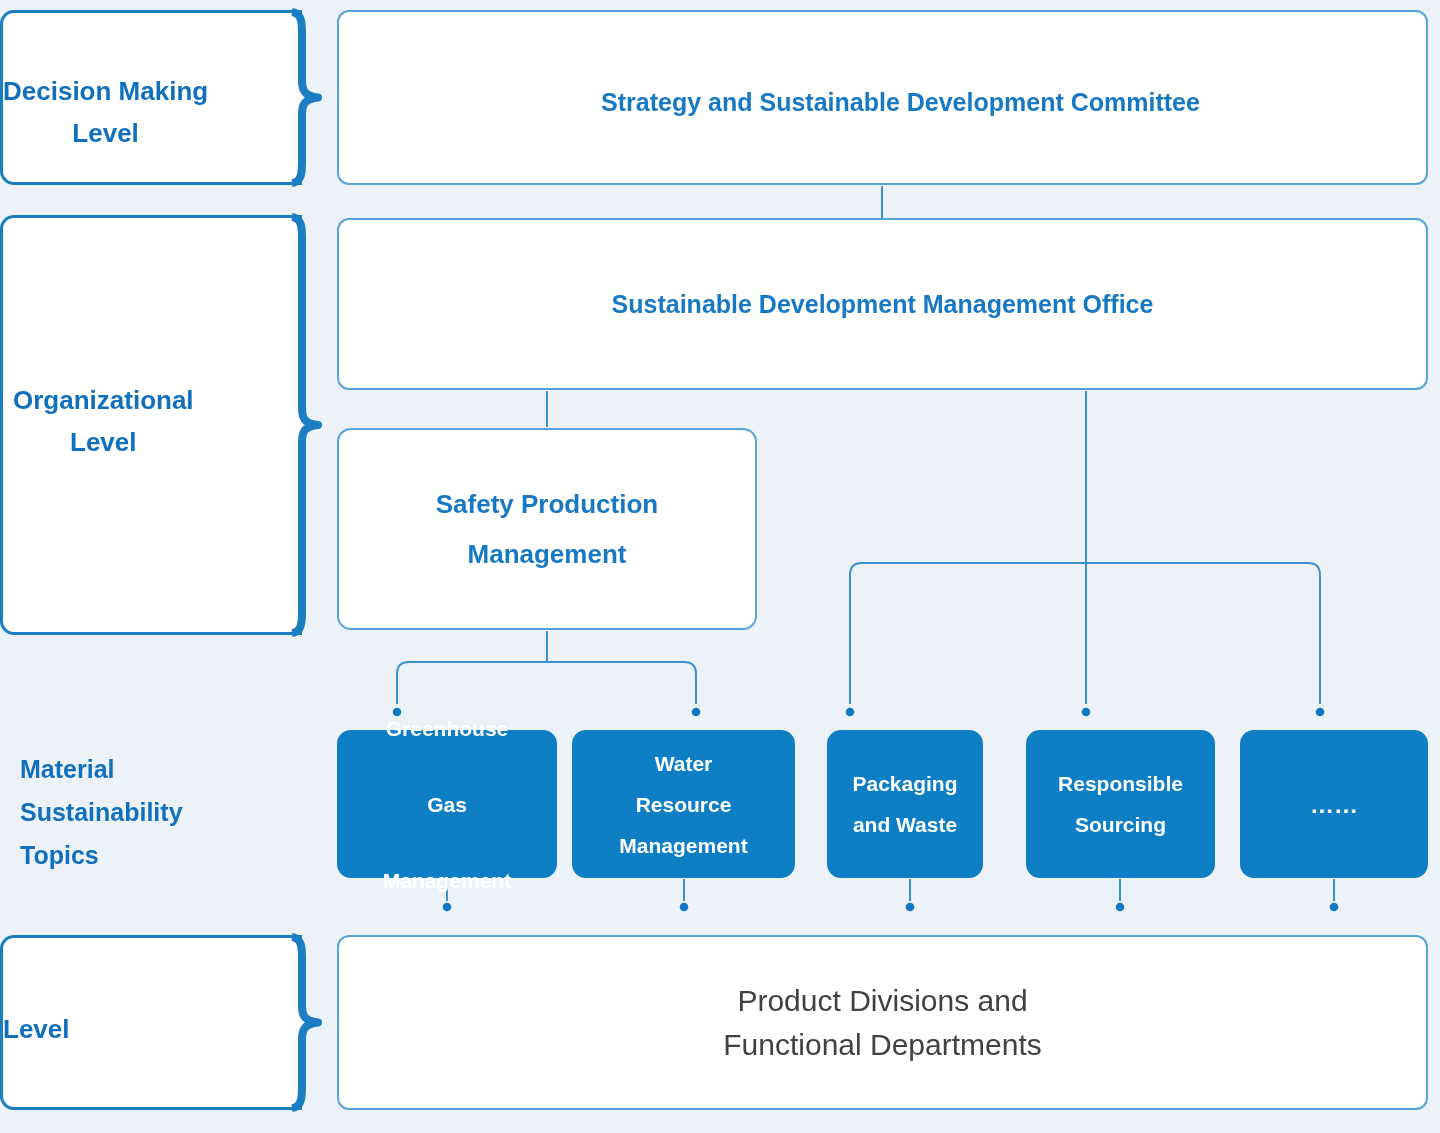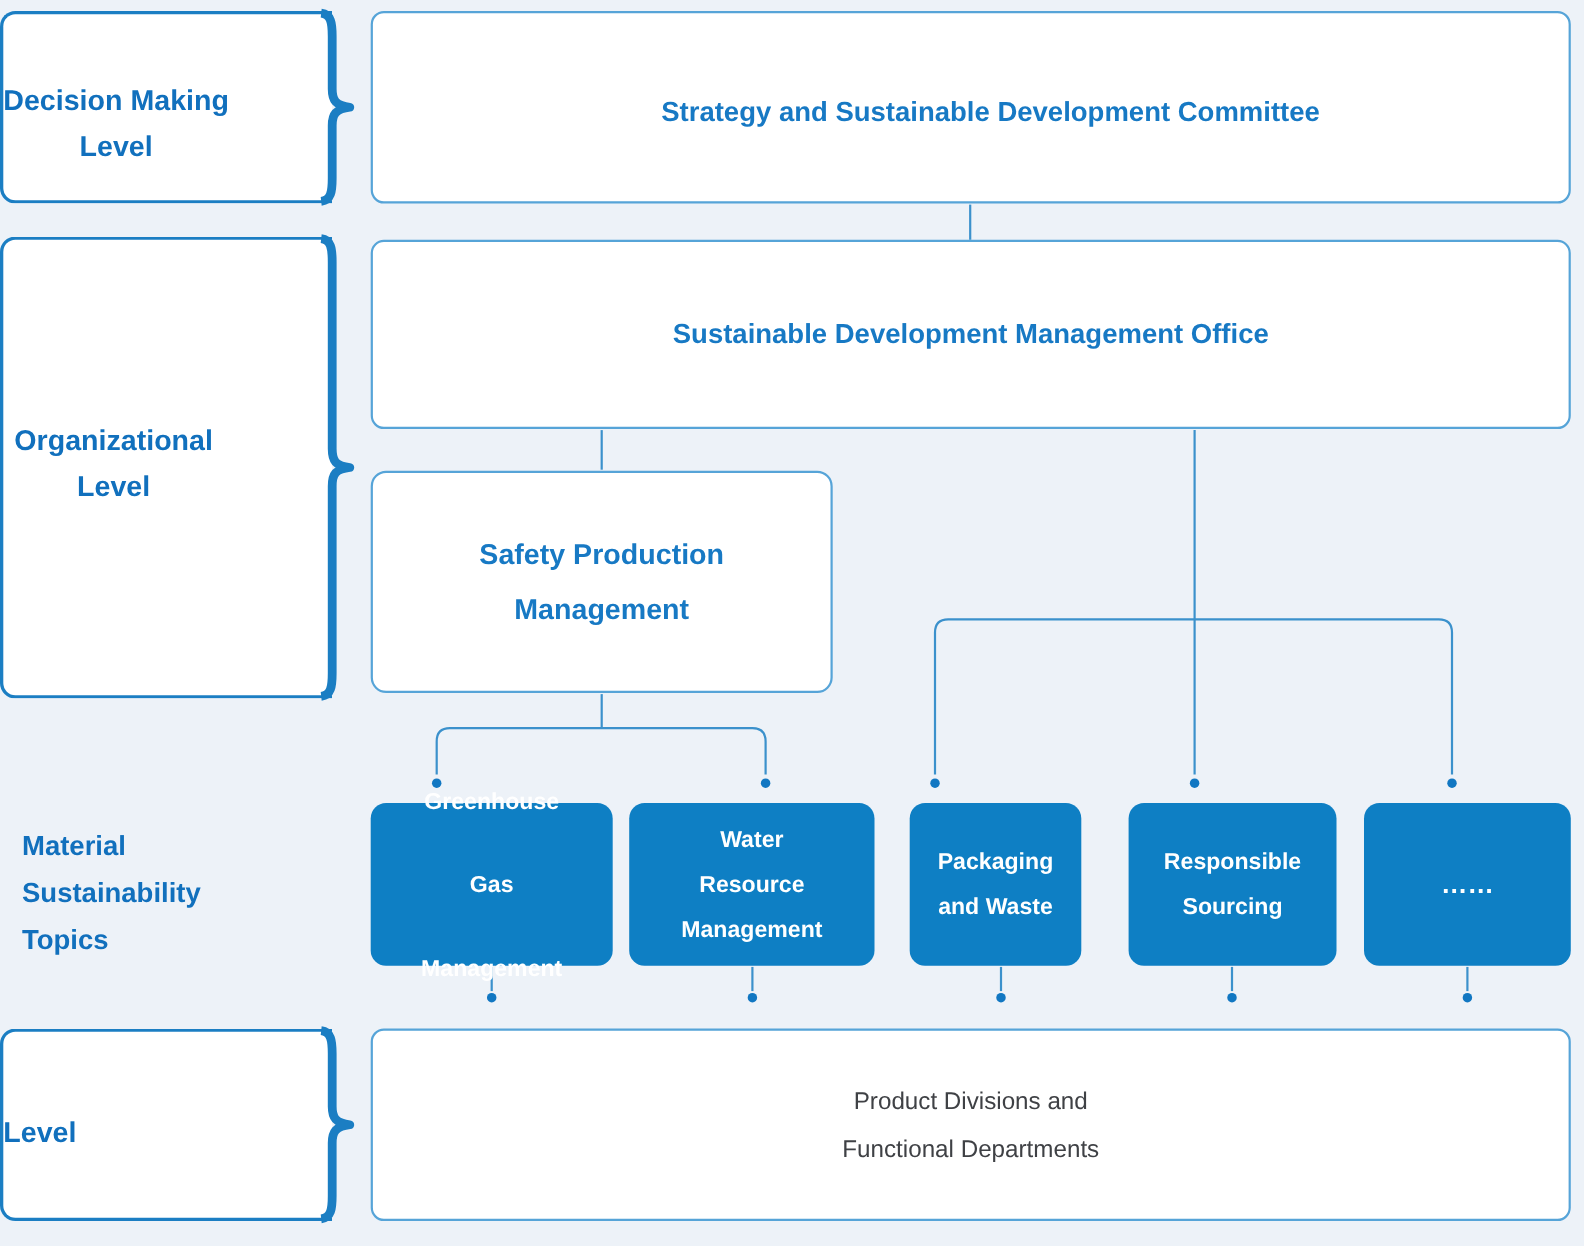--- a/index.html
+++ b/index.html
@@ -134,18 +134,18 @@
     <div>and Waste</div>
   </div>
   <div class="tbox" style="left:1026px;top:730px;width:189px;height:148px;text-align:center;">
     <div>Responsible</div>
     <div>Sourcing</div>
   </div>
   <div class="tbox" style="left:1240px;top:730px;width:188px;height:148px;font-size:24px;">
     <div>……</div>
   </div>
 
-  <div class="wbox" style="left:337px;top:935px;width:1091px;height:175px;color:var(--muted);font-weight:400;font-size:22px;line-height:44px;">
+  <div class="wbox" style="left:337px;top:935px;width:1091px;height:175px;color:var(--muted);font-weight:400;font-size:30px;line-height:44px;">
     <div>Product Divisions and</div>
     <div>Functional Departments</div>
   </div>
 
 </div>
 
 </body></html>

